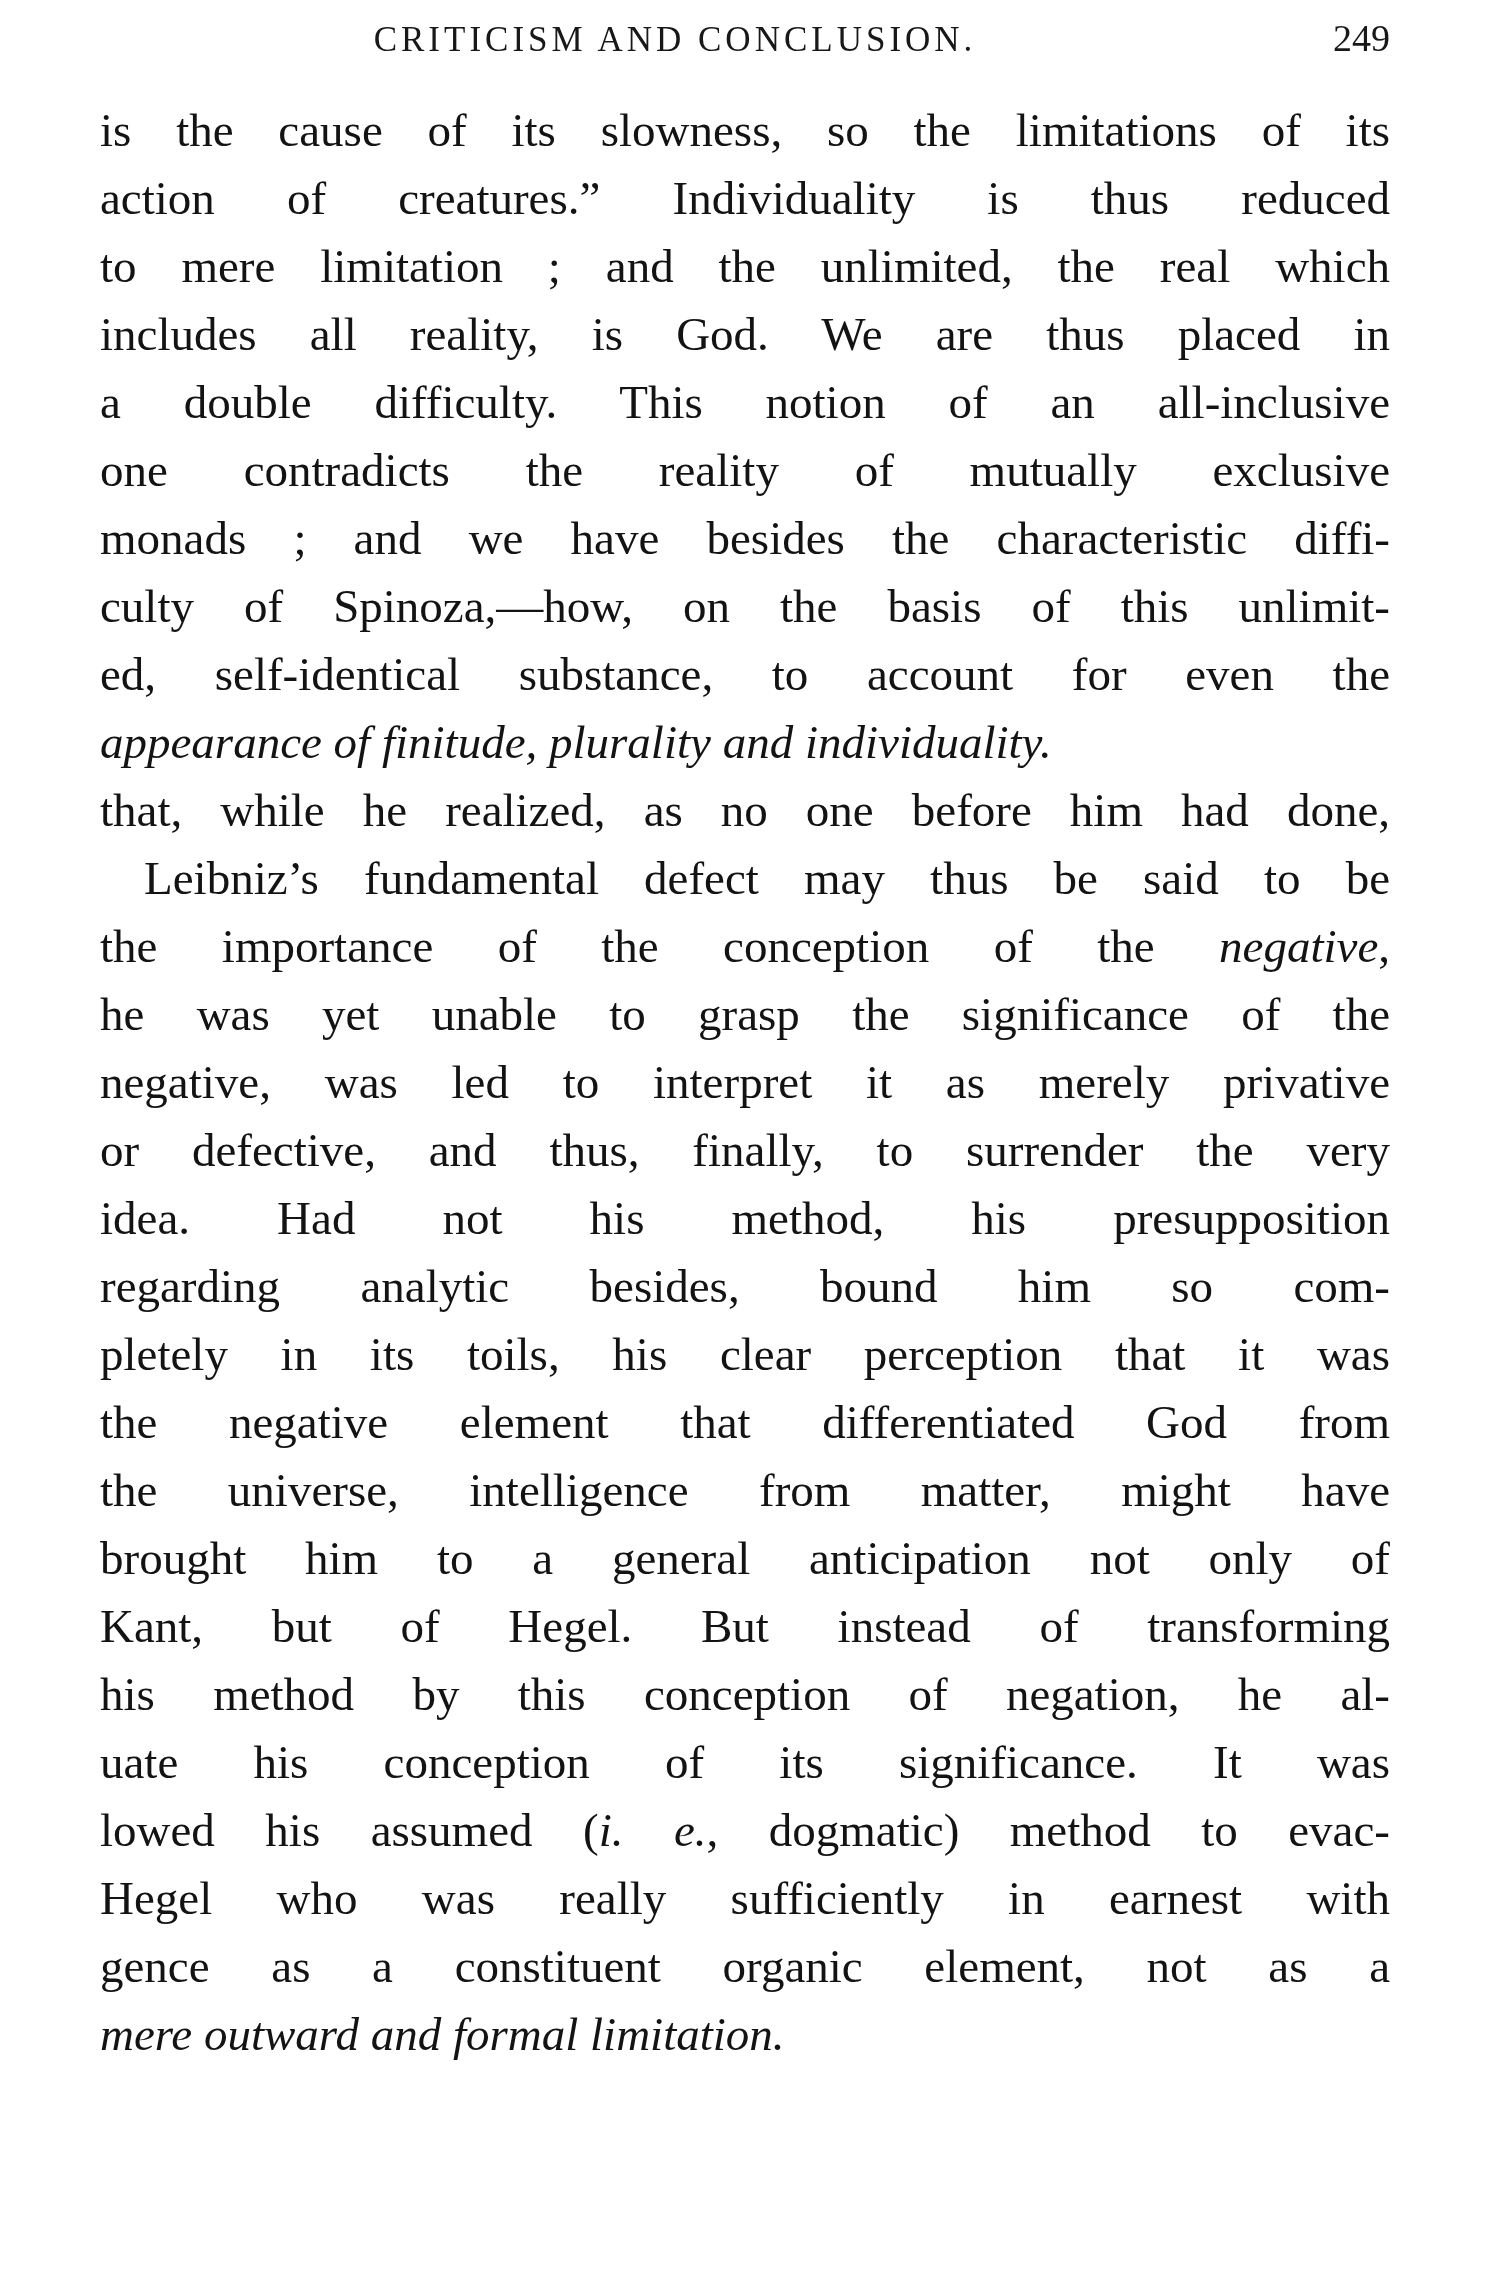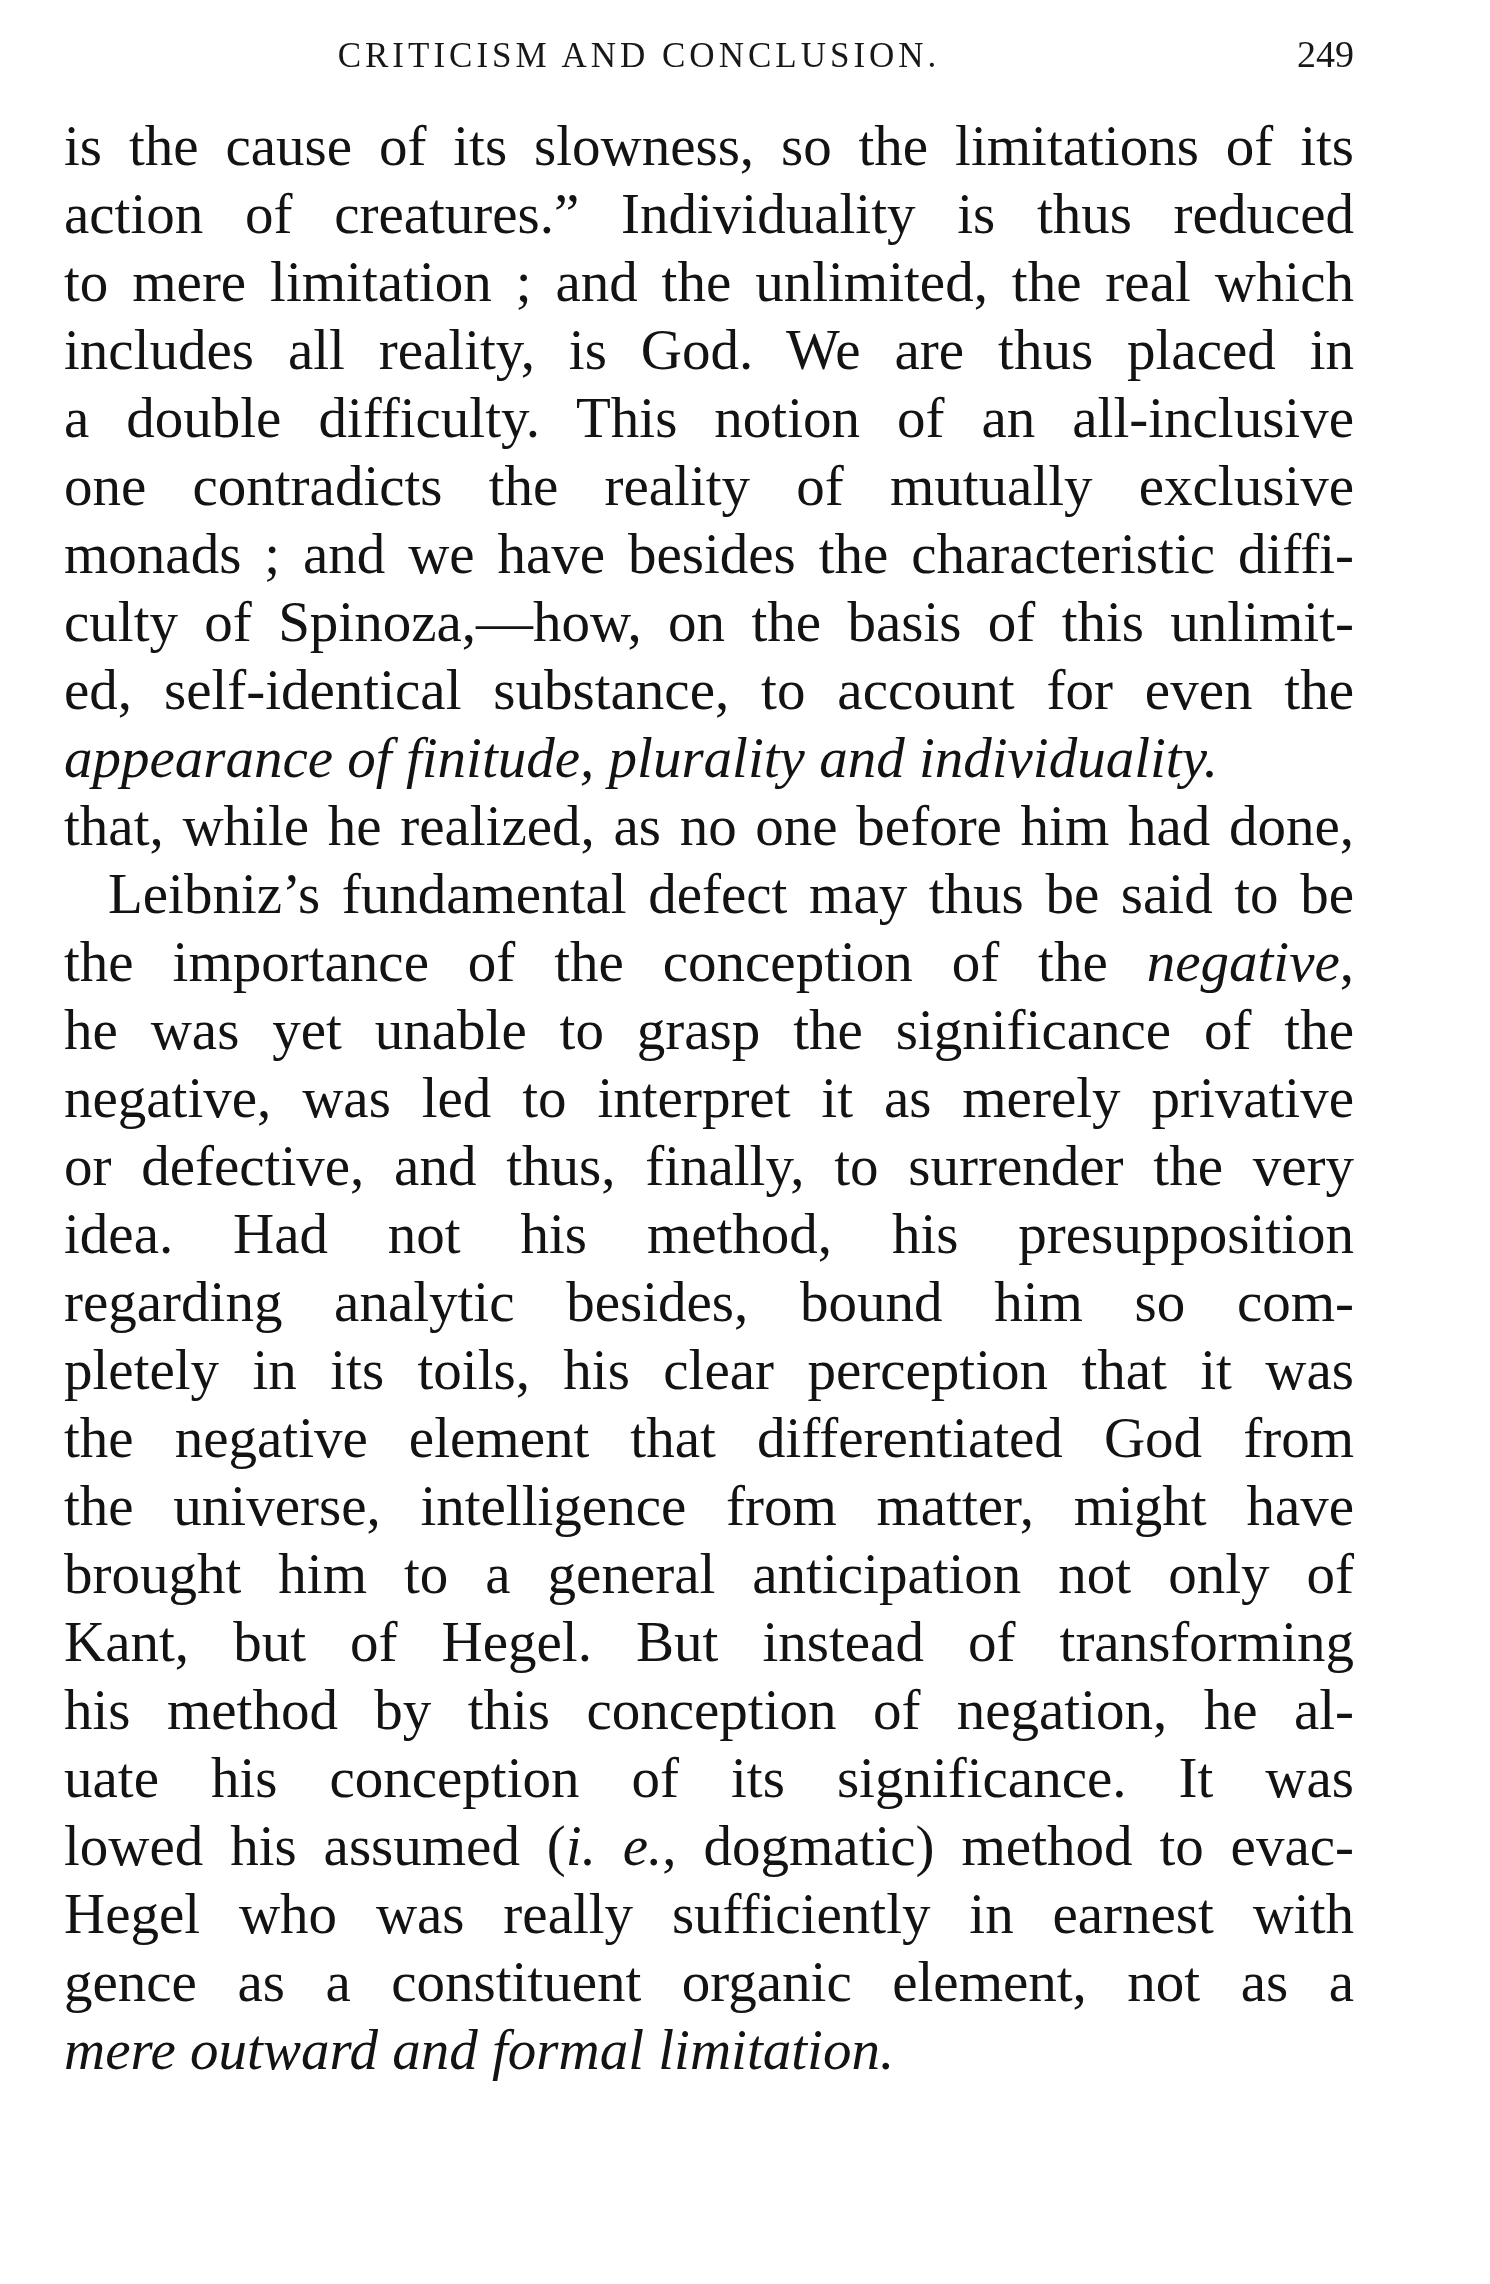--- a/index.html
+++ b/index.html
@@ -10,22 +10,22 @@
   body {
     width: 1490px;
     height: 2284px;
     overflow: hidden;
     font-family: "Liberation Serif", serif;
     color: #131313;
   }
   .page {
     position: relative;
     width: 1290px;
-    margin: 0 64px;
-    padding-top: 36px;
+    margin: 0 100px;
+    padding-top: 20px;
   }
   .running-header {
     position: relative;
     height: 62px;
   }
   .running-header .title {
     position: absolute;
     left: 0;
     right: 140px;
     text-align: center;
@@ -35,21 +35,21 @@
   }
   .running-header .pagenum {
     position: absolute;
     right: 0;
     top: -4px;
     font-size: 38px;
     color: #181818;
   }
   .body-text {
     margin-top: 14px;
-    font-size: 57px;
+    font-size: 47px;
     line-height: 68px;
   }
   .line {
     text-align: justify;
     text-align-last: justify;
     white-space: nowrap;
   }
   .line.last {
     text-align-last: left;
     font-style: italic;

